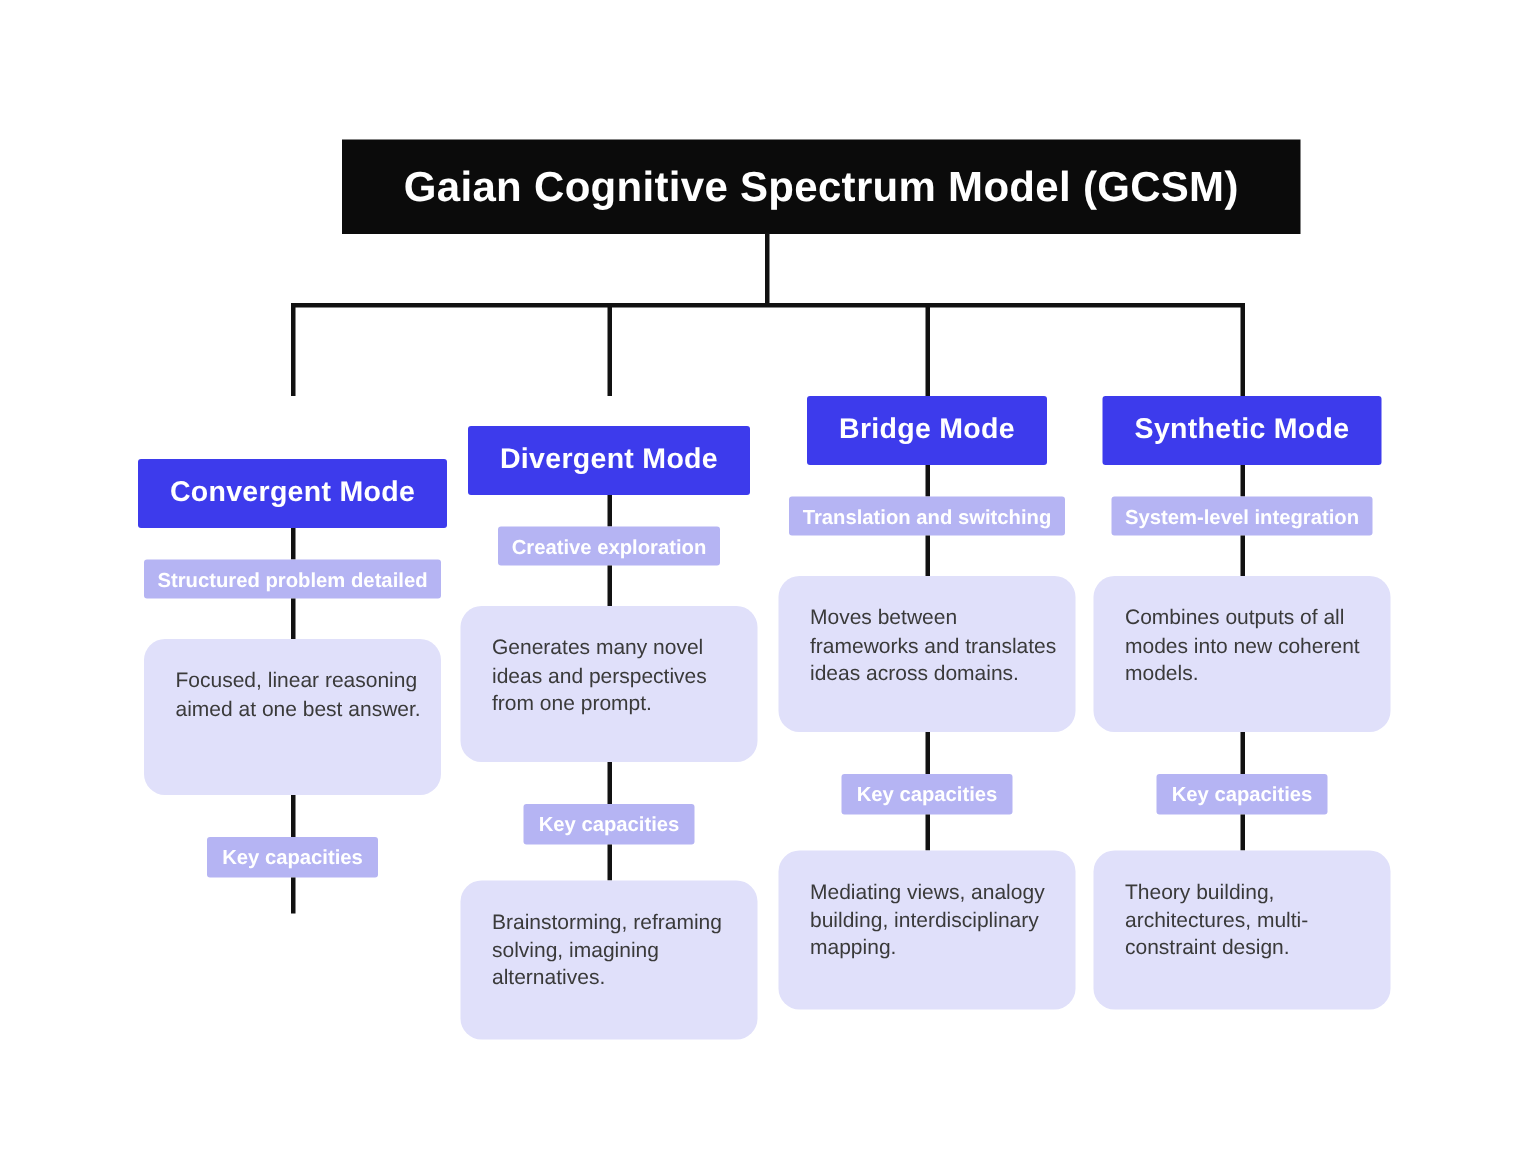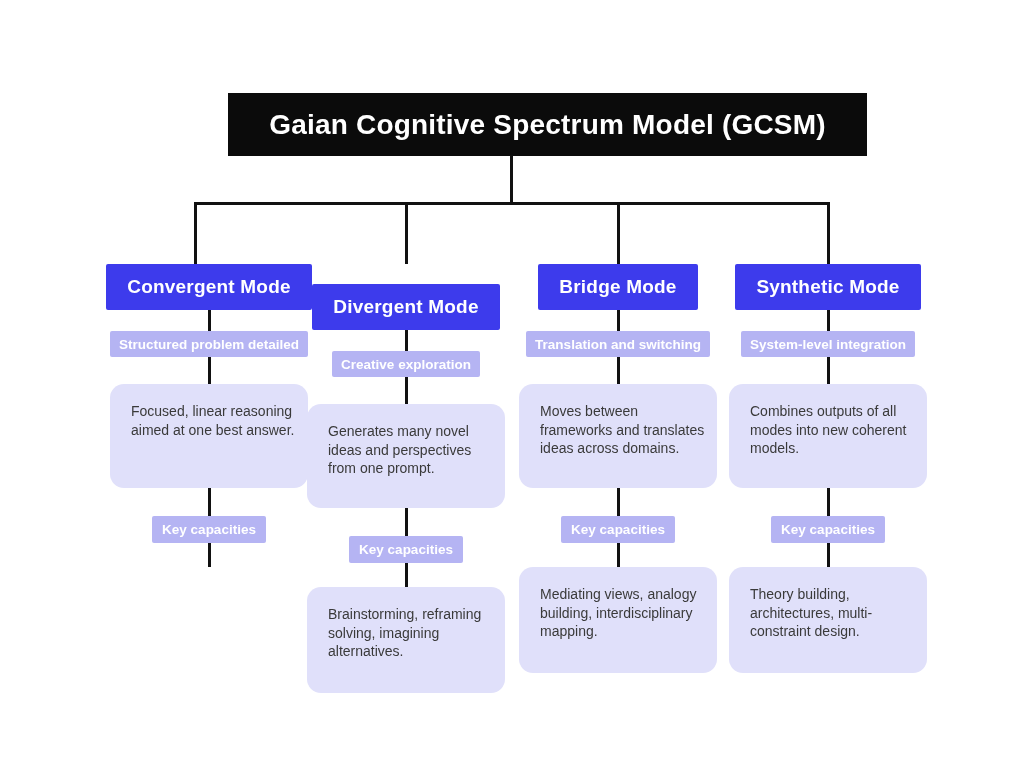--- a/index.html
+++ b/index.html
@@ -47,21 +47,21 @@
   .drop.d4 { left: 827px; }
   
   .column {
     position: absolute;
     top: 264px;
     width: 212px;
     display: flex;
     flex-direction: column;
     align-items: center;
   }
-  .column.c1 { left:  103px; }
+  .column.c1 { left:  89px; margin-top: 42px; }
   .column.c2 { left: 300px; margin-top: 20px; }
   .column.c3 { left: 512px; }
   .column.c4 { left: 722px; }
 
   .stem {
     width: 3px;
     background: #111111;
   }
   .stem.s1 { height: 21px; }
   .stem.s2 { height: 27px; }

